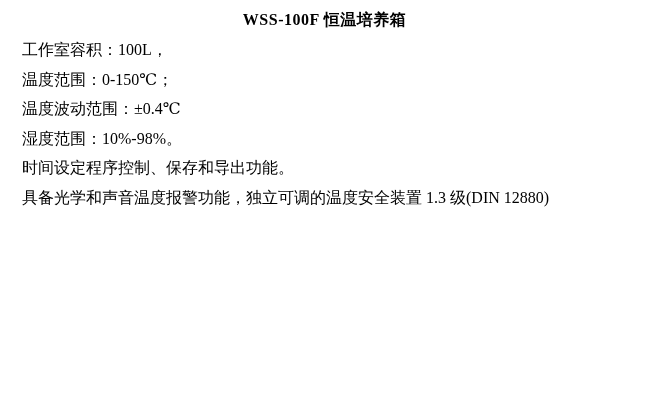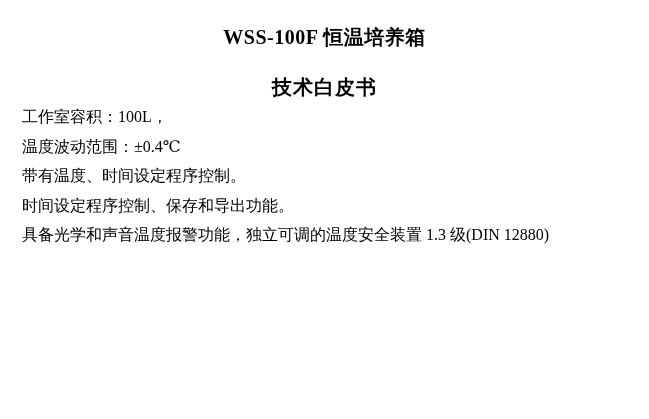--- a/index.html
+++ b/index.html
@@ -12,23 +12,23 @@
       width: 649px;
       height: 419px;
       background: #ffffff;
       color: #000000;
       font-family: "Liberation Serif", "DejaVu Serif", serif;
       overflow: hidden;
       box-sizing: border-box;
     }
     .doc-title {
       margin: 0;
-      padding-top: 25px;
+      padding-top: 8px;
       text-align: center;
-      font-size: 20px;
+      font-size: 16px;
       line-height: 24px;
       font-weight: bold;
       letter-spacing: 0.5px;
     }
     .doc-subtitle {
       margin: 26px 0 0 0;
       text-align: center;
       font-size: 20px;
       line-height: 24px;
       font-weight: bold;
@@ -46,23 +46,23 @@
       font-weight: normal;
     }
   </style>
 </head>
 <body>
 
 <div class="doc">
 
   <h1 class="doc-title">WSS-100F 恒温培养箱</h1>
 
-  <h2 class="doc-subtitle">技术白皮书</h2>
 
   <div class="doc-body">
     <div class="doc-line">工作室容积：100L，</div>
+    <div class="doc-line">温度范围：0-150℃；</div>
     <div class="doc-line">温度波动范围：±0.4℃</div>
-    <div class="doc-line">带有温度、时间设定程序控制。</div>
+    <div class="doc-line">湿度范围：10%-98%。</div>
     <div class="doc-line">时间设定程序控制、保存和导出功能。</div>
     <div class="doc-line">具备光学和声音温度报警功能，独立可调的温度安全装置 1.3 级(DIN 12880)</div>
   </div>
 
 </div>
 
 </body></html>

